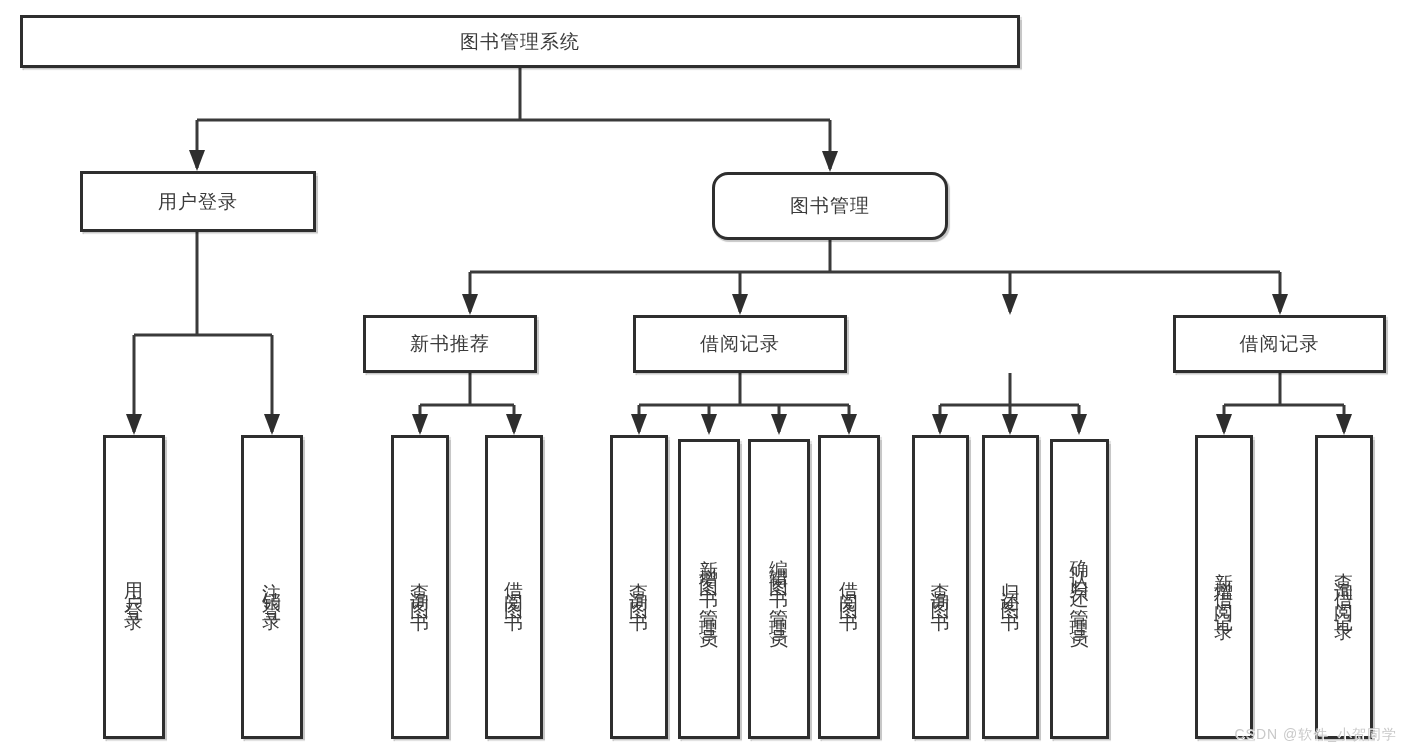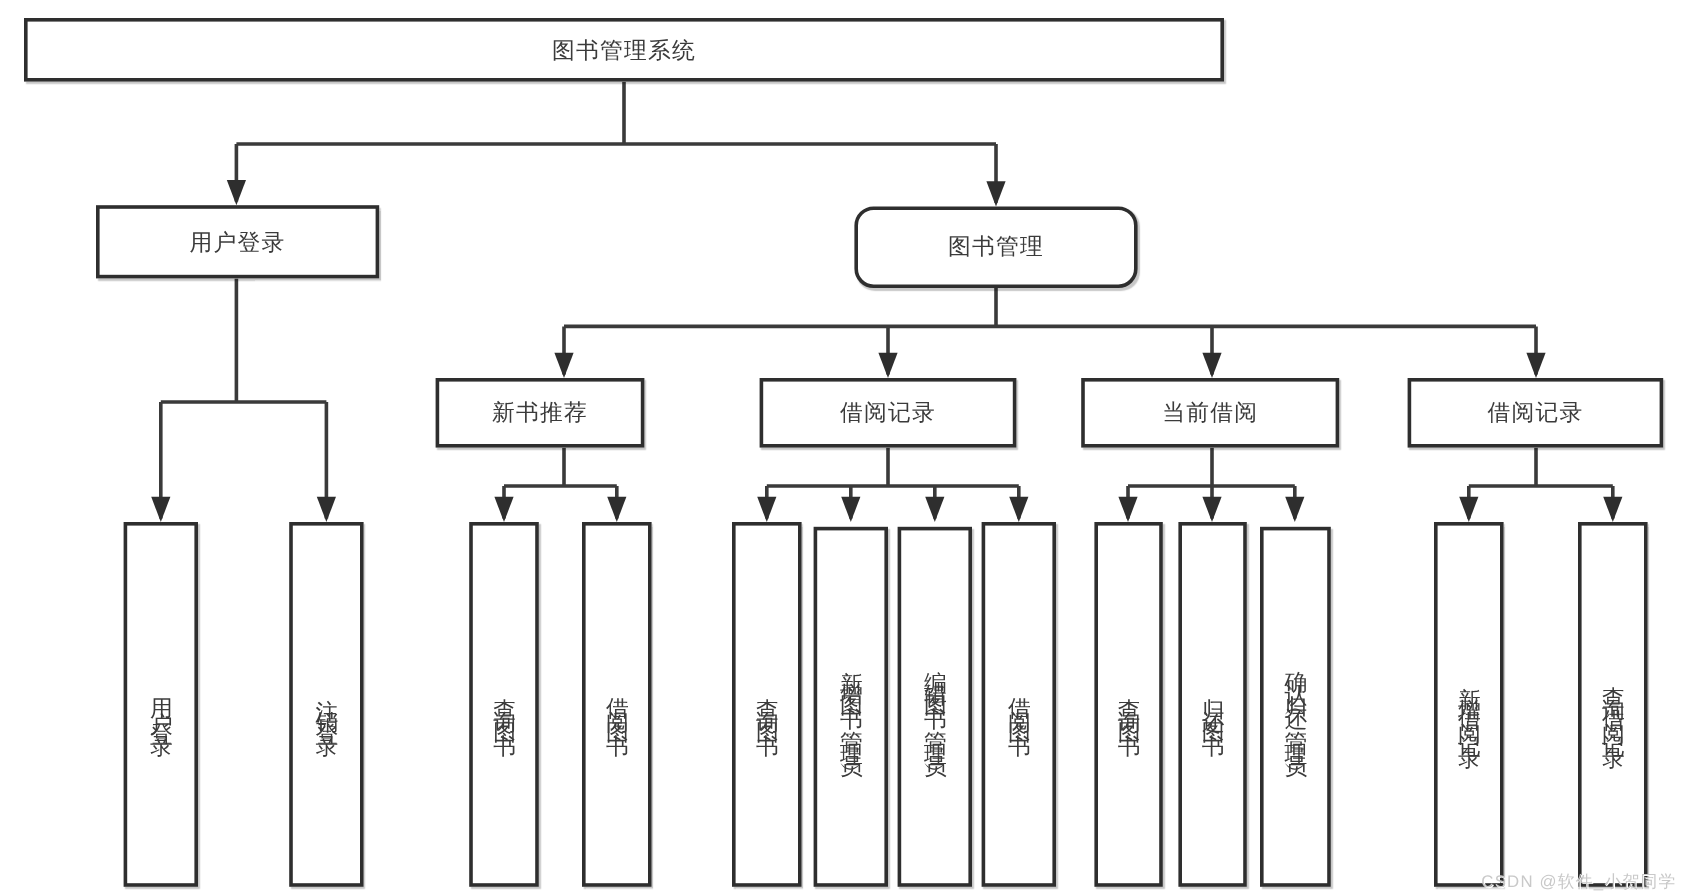--- a/index.html
+++ b/index.html
@@ -100,21 +100,20 @@
     </g>
   </svg>
 
   <div class="box h" style="left:20px; top:15px; width:1000px; height:53px;">图书管理系统</div>
 
   <div class="box h" style="left:80px; top:171px; width:236px; height:61px;">用户登录</div>
   <div class="box h" style="left:712px; top:172px; width:236px; height:68px;border-radius:16px;">图书管理</div>
 
   <div class="box h" style="left:363px; top:315px; width:174px; height:58px;">新书推荐</div>
   <div class="box h" style="left:633px; top:315px; width:214px; height:58px;">借阅记录</div>
-  <div class="box h" style="left:901px; top:315px; width:215px; height:58px;">当前借阅</div>
   <div class="box h" style="left:1173px; top:315px; width:213px; height:58px;">借阅记录</div>
 
   <div class="box v" style="left:103px; top:435px; width:62px; height:304px;">
     <span>用户登录</span>
   </div>
   <div class="box v" style="left:241px; top:435px; width:62px; height:304px;">
     <span>注销登录</span>
   </div>
 
   <div class="box v" style="left:391px; top:435px; width:58px; height:304px;">

